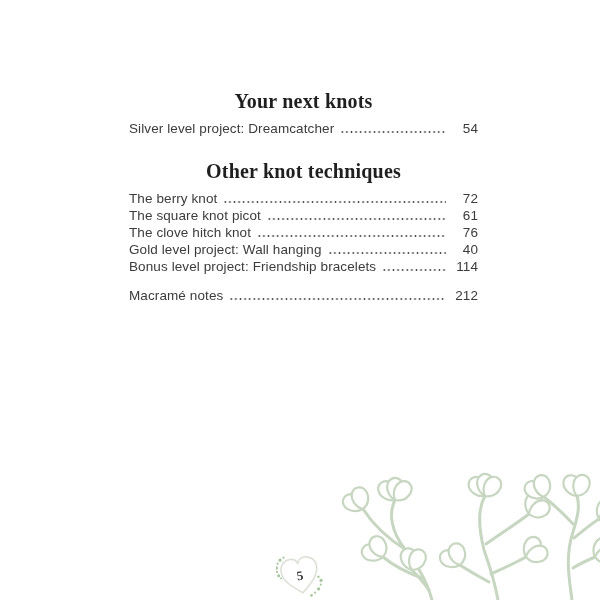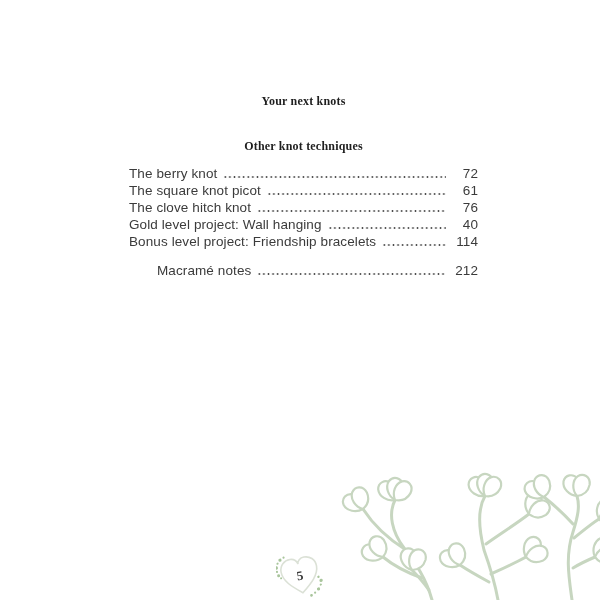--- a/index.html
+++ b/index.html
@@ -17,42 +17,41 @@
   }
   .toc {
     position: absolute;
     left: 129px;
     top: 90px;
     width: 349px;
   }
   .toc-heading {
     font-family: "Liberation Serif", serif;
     font-weight: 700;
-    font-size: 12px;
+    font-size: 20px;
     line-height: 22px;
     color: #1f1f1f;
     text-align: center;
     margin: 0 0 8px 0;
     letter-spacing: 0.2px;
   }
   .toc-heading:not(:first-child) {
     margin-top: 23px;
   }
   .toc-row {
     display: flex;
     align-items: baseline;
     font-size: 13.5px;
     line-height: 17px;
     height: 17px;
     color: #3b3b3b;
     letter-spacing: 0.1px;
   }
   .toc-row.spaced {
     margin-top: 12px;
-    margin-left: 28px;
   }
   .toc-label {
     white-space: nowrap;
   }
   .toc-leader {
     flex: 1;
     height: 2px;
     margin: 0 7px 0 6px;
     background-image: radial-gradient(circle, #4a4a4a 0.9px, rgba(0,0,0,0) 1.1px);
     background-size: 4.6px 2px;
@@ -80,20 +79,25 @@
   }
 </style>
 </head>
 <body>
 
 <div class="page">
 
   <div class="toc">
     <h2 class="toc-heading">Your next knots</h2>
 
+    <div class="toc-row">
+      <span class="toc-label">Silver level project: Dreamcatcher</span>
+      <span class="toc-leader"></span>
+      <span class="toc-page">54</span>
+    </div>
 
     <h2 class="toc-heading">Other knot techniques</h2>
 
     <div class="toc-row">
       <span class="toc-label">The berry knot</span>
       <span class="toc-leader"></span>
       <span class="toc-page">72</span>
     </div>
 
     <div class="toc-row">

